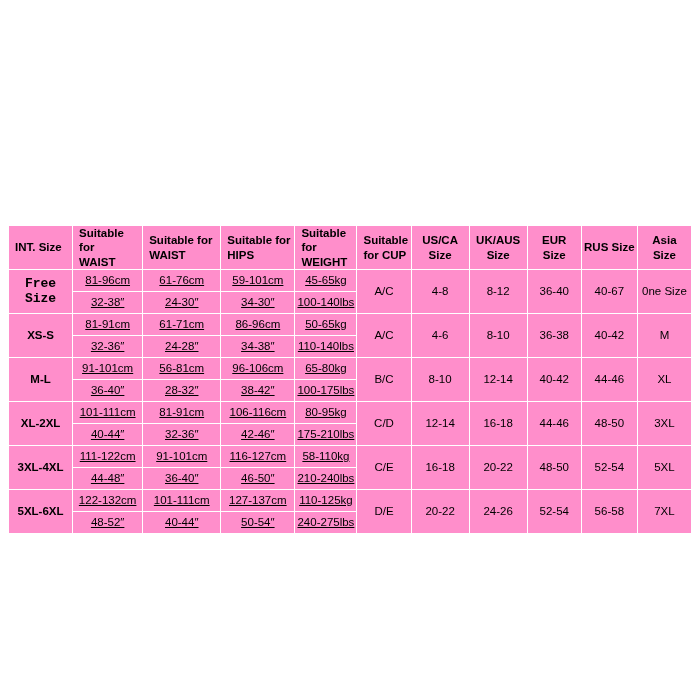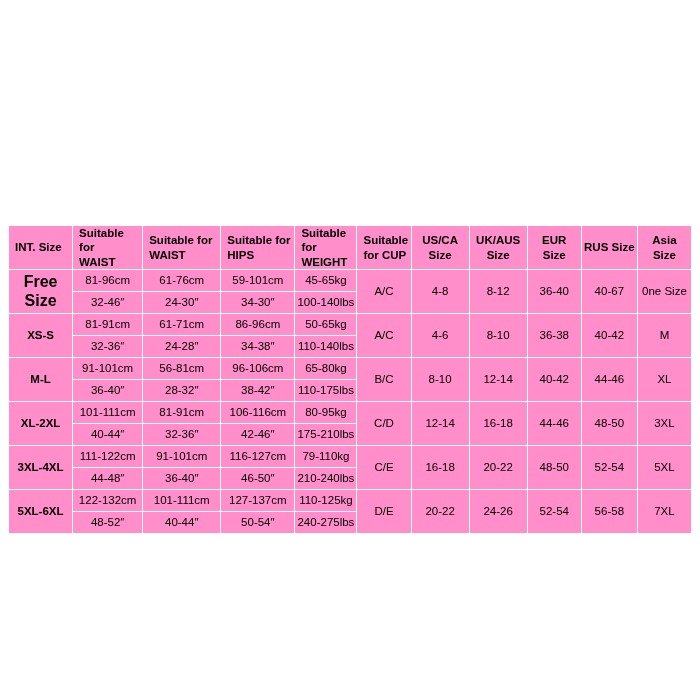--- a/index.html
+++ b/index.html
@@ -54,27 +54,28 @@
     font-weight: bold;
     text-align: left;
     padding-left: 6px;
     font-size: 12px;
   }
   td.meas {
     text-align: left;
     padding-left: 6px;
     font-size: 11.5px;
     height: 21px;
+    text-decoration: underline;
   }
   td.ctr {
     text-align: center;
     font-size: 11.5px;
   }
   .row-metric td, .row-imperial td { height: 21px; }
-  .freesize td.size-label { font-size: 16px; }
+  .freesize td.size-label { font-size: 13px; font-family: Liberation Mono, monospace; }
 </style>
 </head>
 <body>
 
 <div id="root">
   <div class="table-wrap">
     <table class="size-chart">
       <colgroup>
         <col style="width:64px">
         <col style="width:70px">
@@ -138,21 +139,21 @@
         <td class="meas">59-101cm</td>
         <td class="meas">45-65kg</td>
         <td class="ctr" rowspan="2">A/C</td>
         <td class="ctr" rowspan="2">4-8</td>
         <td class="ctr" rowspan="2">8-12</td>
         <td class="ctr" rowspan="2">36-40</td>
         <td class="ctr" rowspan="2">40-67</td>
         <td class="ctr" rowspan="2">0ne Size</td>
       </tr>
       <tr class="row-imperial freesize">
-        <td class="meas">32-46″</td>
+        <td class="meas">32-38″</td>
         <td class="meas">24-30″</td>
         <td class="meas">34-30″</td>
         <td class="meas">100-140lbs</td>
       </tr>
 
       <tr class="row-metric">
         <td class="size-label" rowspan="2">XS-S</td>
         <td class="meas">81-91cm</td>
         <td class="meas">61-71cm</td>
         <td class="meas">86-96cm</td>
@@ -181,21 +182,21 @@
         <td class="ctr" rowspan="2">8-10</td>
         <td class="ctr" rowspan="2">12-14</td>
         <td class="ctr" rowspan="2">40-42</td>
         <td class="ctr" rowspan="2">44-46</td>
         <td class="ctr" rowspan="2">XL</td>
       </tr>
       <tr class="row-imperial">
         <td class="meas">36-40″</td>
         <td class="meas">28-32″</td>
         <td class="meas">38-42″</td>
-        <td class="meas">110-175lbs</td>
+        <td class="meas">100-175lbs</td>
       </tr>
 
       <tr class="row-metric">
         <td class="size-label" rowspan="2">XL-2XL</td>
         <td class="meas">101-111cm</td>
         <td class="meas">81-91cm</td>
         <td class="meas">106-116cm</td>
         <td class="meas">80-95kg</td>
         <td class="ctr" rowspan="2">C/D</td>
         <td class="ctr" rowspan="2">12-14</td>
@@ -209,21 +210,21 @@
         <td class="meas">32-36″</td>
         <td class="meas">42-46″</td>
         <td class="meas">175-210lbs</td>
       </tr>
 
       <tr class="row-metric">
         <td class="size-label" rowspan="2">3XL-4XL</td>
         <td class="meas">111-122cm</td>
         <td class="meas">91-101cm</td>
         <td class="meas">116-127cm</td>
-        <td class="meas">79-110kg</td>
+        <td class="meas">58-110kg</td>
         <td class="ctr" rowspan="2">C/E</td>
         <td class="ctr" rowspan="2">16-18</td>
         <td class="ctr" rowspan="2">20-22</td>
         <td class="ctr" rowspan="2">48-50</td>
         <td class="ctr" rowspan="2">52-54</td>
         <td class="ctr" rowspan="2">5XL</td>
       </tr>
       <tr class="row-imperial">
         <td class="meas">44-48″</td>
         <td class="meas">36-40″</td>

